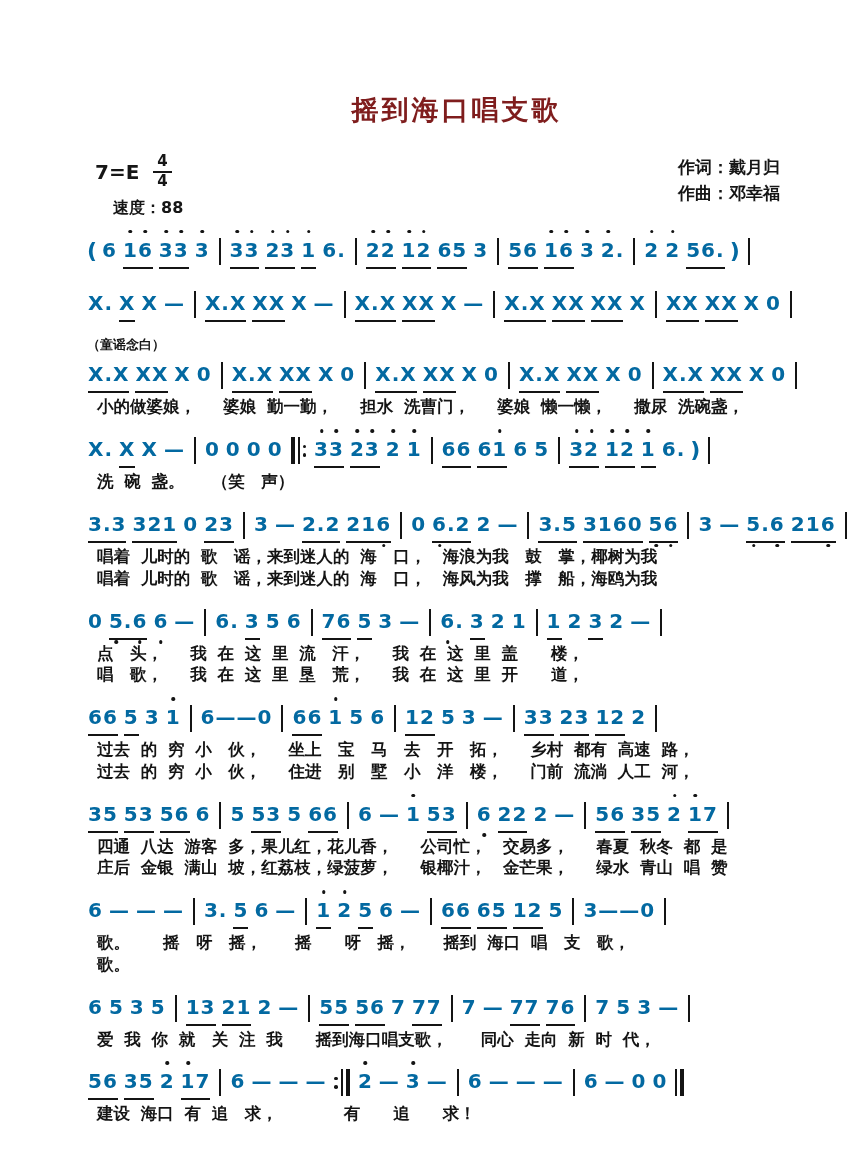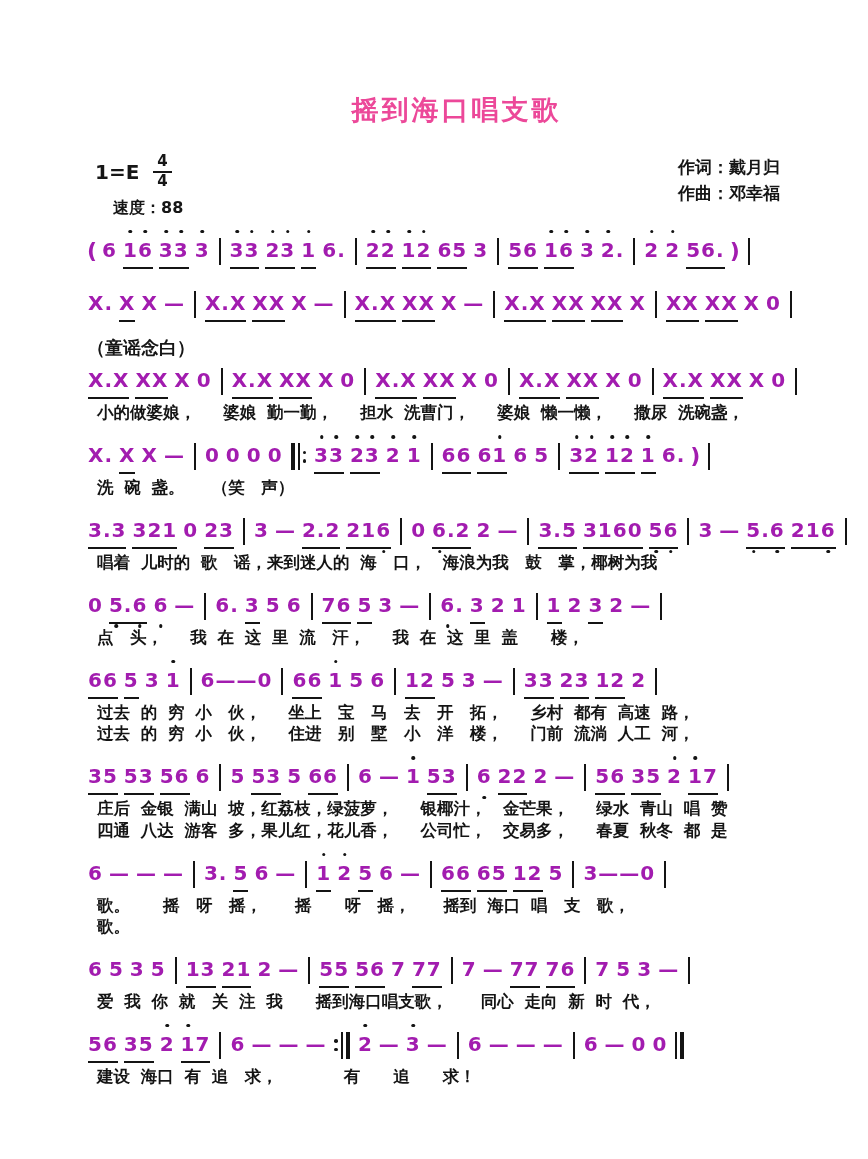--- a/index.html
+++ b/index.html
@@ -3,38 +3,38 @@
 <meta charset="utf-8">
 <style>
   html,body{margin:0;padding:0;background:#ffffff;}
   body{
     width:868px;height:1159px;overflow:hidden;box-sizing:border-box;
     font-family:"DejaVu Sans",sans-serif;color:#161616;
     padding:92px 40px 20px 85px;
   }
   .title{
     text-align:center;font-size:27px;font-weight:bold;letter-spacing:3px;
-    color:#ec4899;margin-bottom:26px;
+    color:#7f1d1d;margin-bottom:26px;
   }
   .header-row{
     display:flex;justify-content:space-between;align-items:flex-start;
     padding:0 48px 0 10px;margin-bottom:4px;
   }
   .key-line{font-size:20px;font-weight:bold;display:flex;align-items:center;gap:14px;}
   .frac{display:inline-flex;flex-direction:column;align-items:center;font-size:15px;line-height:1.05;font-weight:bold;}
   .frac .num{border-bottom:2px solid #161616;padding:0 4px 1px;}
   .frac .den{padding-top:1px;}
   .tempo{font-size:16px;font-weight:bold;margin:8px 0 0 18px;}
   .credits{font-size:17px;font-weight:bold;text-align:right;line-height:1.55;}
   .score{margin-top:8px;}
   .system{margin-bottom:9px;}
-  .sys-label{font-size:18px;font-weight:bold;margin:11px 0 -2px 2px;}
+  .sys-label{font-size:13px;font-weight:bold;margin:11px 0 -2px 2px;}
   .notes{
     font-weight:bold;font-size:20px;line-height:1.55;white-space:nowrap;
-    padding:7px 0 3px 0;color:#a21caf;
+    padding:7px 0 3px 0;color:#0369a1;
   }
   .tok{display:inline-block;margin:0 3px;position:relative;letter-spacing:1px;}
   .tok.u1{border-bottom:2px solid #141414;padding-bottom:1px;}
   .n{display:inline-block;position:relative;}
   .n.hi::before{
     content:"";position:absolute;top:-5px;left:50%;transform:translateX(-50%);
     width:3.5px;height:3.5px;border-radius:50%;background:#141414;
   }
   .n.lo::after{
     content:"";position:absolute;bottom:-7px;left:50%;transform:translateX(-50%);
@@ -53,21 +53,21 @@
   }
 </style>
 </head>
 <body>
 
 <div class="title">摇到海口唱支歌</div>
 
 <div class="header-row">
   <div>
     <div class="key-line">
-      <span>1=E</span>
+      <span>7=E</span>
       <span class="frac">
         <span class="num">4</span>
         <span class="den">4</span>
       </span>
     </div>
     <div class="tempo">速度：88</div>
   </div>
   <div class="credits">
     <div>作词：戴月归</div>
     <div>作曲：邓幸福</div>
@@ -93,34 +93,36 @@
           <span class="rdots">
             <i></i>
             <i></i>
           </span>
         </span><span class="tok u1"><span class="n hi">3</span><span class="n hi">3</span></span><span class="tok u1"><span class="n hi">2</span><span class="n hi">3</span></span><span class="tok"><span class="n hi">2</span></span><span class="tok"><span class="n hi">1</span></span><span class="bar"></span><span class="tok u1"><span class="n">6</span><span class="n">6</span></span><span class="tok u1"><span class="n">6</span><span class="n hi">1</span></span><span class="tok"><span class="n">6</span></span><span class="tok"><span class="n">5</span></span><span class="bar"></span><span class="tok u1"><span class="n hi">3</span><span class="n hi">2</span></span><span class="tok u1"><span class="n hi">1</span><span class="n hi">2</span></span><span class="tok u1"><span class="n hi">1</span></span><span class="tok"><span class="n">6</span><span class="n">.</span></span><span class="paren">)</span><span class="bar"></span></div>
       <div class="lyrics">洗 碗 盏。　 （笑　声）</div>
     </div>
     <div class="system">
       <div class="notes"><span class="tok u1"><span class="n">3</span><span class="n">.</span><span class="n">3</span></span><span class="tok u1"><span class="n">3</span><span class="n">2</span><span class="n">1</span></span><span class="tok"><span class="n">0</span></span><span class="tok u1"><span class="n">2</span><span class="n">3</span></span><span class="bar"></span><span class="tok"><span class="n">3</span></span><span class="tok"><span class="n">—</span></span><span class="tok u1"><span class="n">2</span><span class="n">.</span><span class="n">2</span></span><span class="tok u1"><span class="n">2</span><span class="n">1</span><span class="n lo">6</span></span><span class="bar"></span><span class="tok"><span class="n">0</span></span><span class="tok u1"><span class="n lo">6</span><span class="n">.</span><span class="n">2</span></span><span class="tok"><span class="n">2</span></span><span class="tok"><span class="n">—</span></span><span class="bar"></span><span class="tok u1"><span class="n">3</span><span class="n">.</span><span class="n">5</span></span><span class="tok u1"><span class="n">3</span><span class="n">1</span><span class="n">6</span><span class="n">0</span></span><span class="tok u1"><span class="n lo">5</span><span class="n lo">6</span></span><span class="bar"></span><span class="tok"><span class="n">3</span></span><span class="tok"><span class="n">—</span></span><span class="tok u1"><span class="n lo">5</span><span class="n">.</span><span class="n lo">6</span></span><span class="tok u1"><span class="n">2</span><span class="n">1</span><span class="n lo">6</span></span><span class="bar"></span></div>
       <div class="lyrics">唱着 儿时的 歌　谣，来到迷人的 海　口，　海浪为我　鼓　掌，椰树为我</div>
+      <div class="lyrics">唱着 儿时的 歌　谣，来到迷人的 海　口，　海风为我　撑　船，海鸥为我</div>
     </div>
     <div class="system">
       <div class="notes"><span class="tok"><span class="n">0</span></span><span class="tok u1"><span class="n lo">5</span><span class="n">.</span><span class="n lo">6</span></span><span class="tok"><span class="n lo">6</span></span><span class="tok"><span class="n">—</span></span><span class="bar"></span><span class="tok"><span class="n">6</span><span class="n">.</span></span><span class="tok u1"><span class="n">3</span></span><span class="tok"><span class="n">5</span></span><span class="tok"><span class="n">6</span></span><span class="bar"></span><span class="tok u1"><span class="n">7</span><span class="n">6</span></span><span class="tok u1"><span class="n">5</span></span><span class="tok"><span class="n">3</span></span><span class="tok"><span class="n">—</span></span><span class="bar"></span><span class="tok"><span class="n lo">6</span><span class="n">.</span></span><span class="tok u1"><span class="n">3</span></span><span class="tok"><span class="n">2</span></span><span class="tok"><span class="n">1</span></span><span class="bar"></span><span class="tok u1"><span class="n">1</span></span><span class="tok"><span class="n">2</span></span><span class="tok u1"><span class="n">3</span></span><span class="tok"><span class="n">2</span></span><span class="tok"><span class="n">—</span></span><span class="bar"></span></div>
       <div class="lyrics">点　头，　 我 在 这 里 流　汗，　 我 在 这 里 盖　　楼，</div>
+      <div class="lyrics">唱　歌，　 我 在 这 里 垦　荒，　 我 在 这 里 开　　道，</div>
     </div>
     <div class="system">
       <div class="notes"><span class="tok u1"><span class="n">6</span><span class="n">6</span></span><span class="tok u1"><span class="n">5</span></span><span class="tok"><span class="n">3</span></span><span class="tok"><span class="n hi">1</span></span><span class="bar"></span><span class="tok"><span class="n">6</span><span class="n">—</span><span class="n">—</span><span class="n">0</span></span><span class="bar"></span><span class="tok u1"><span class="n">6</span><span class="n">6</span></span><span class="tok"><span class="n hi">1</span></span><span class="tok"><span class="n">5</span></span><span class="tok"><span class="n">6</span></span><span class="bar"></span><span class="tok u1"><span class="n">1</span><span class="n">2</span></span><span class="tok"><span class="n">5</span></span><span class="tok"><span class="n">3</span></span><span class="tok"><span class="n">—</span></span><span class="bar"></span><span class="tok u1"><span class="n">3</span><span class="n">3</span></span><span class="tok u1"><span class="n">2</span><span class="n">3</span></span><span class="tok u1"><span class="n">1</span><span class="n">2</span></span><span class="tok"><span class="n">2</span></span><span class="bar"></span></div>
       <div class="lyrics">过去 的 穷 小　伙，　 坐上　宝　马　去　开　拓，　 乡村 都有 高速 路，</div>
       <div class="lyrics">过去 的 穷 小　伙，　 住进　别　墅　小　洋　楼，　 门前 流淌 人工 河，</div>
     </div>
     <div class="system">
       <div class="notes"><span class="tok u1"><span class="n">3</span><span class="n">5</span></span><span class="tok u1"><span class="n">5</span><span class="n">3</span></span><span class="tok u1"><span class="n">5</span><span class="n">6</span></span><span class="tok"><span class="n">6</span></span><span class="bar"></span><span class="tok"><span class="n">5</span></span><span class="tok u1"><span class="n">5</span><span class="n">3</span></span><span class="tok"><span class="n">5</span></span><span class="tok u1"><span class="n">6</span><span class="n">6</span></span><span class="bar"></span><span class="tok"><span class="n">6</span></span><span class="tok"><span class="n">—</span></span><span class="tok"><span class="n hi">1</span></span><span class="tok u1"><span class="n">5</span><span class="n">3</span></span><span class="bar"></span><span class="tok"><span class="n lo">6</span></span><span class="tok u1"><span class="n">2</span><span class="n">2</span></span><span class="tok"><span class="n">2</span></span><span class="tok"><span class="n">—</span></span><span class="bar"></span><span class="tok u1"><span class="n">5</span><span class="n">6</span></span><span class="tok u1"><span class="n">3</span><span class="n">5</span></span><span class="tok"><span class="n hi">2</span></span><span class="tok u1"><span class="n hi">1</span><span class="n">7</span></span><span class="bar"></span></div>
+      <div class="lyrics">四通 八达 游客 多，果儿红，花儿香，　 公司忙，　交易多，　 春夏 秋冬 都 是</div>
       <div class="lyrics">庄后 金银 满山 坡，红荔枝，绿菠萝，　 银椰汁，　金芒果，　 绿水 青山 唱 赞</div>
-      <div class="lyrics">四通 八达 游客 多，果儿红，花儿香，　 公司忙，　交易多，　 春夏 秋冬 都 是</div>
     </div>
     <div class="system">
       <div class="notes"><span class="tok"><span class="n">6</span></span><span class="tok"><span class="n">—</span></span><span class="tok"><span class="n">—</span></span><span class="tok"><span class="n">—</span></span><span class="bar"></span><span class="tok"><span class="n">3</span><span class="n">.</span></span><span class="tok u1"><span class="n">5</span></span><span class="tok"><span class="n">6</span></span><span class="tok"><span class="n">—</span></span><span class="bar"></span><span class="tok u1"><span class="n hi">1</span></span><span class="tok"><span class="n hi">2</span></span><span class="tok u1"><span class="n">5</span></span><span class="tok"><span class="n">6</span></span><span class="tok"><span class="n">—</span></span><span class="bar"></span><span class="tok u1"><span class="n">6</span><span class="n">6</span></span><span class="tok u1"><span class="n">6</span><span class="n">5</span></span><span class="tok u1"><span class="n">1</span><span class="n">2</span></span><span class="tok"><span class="n">5</span></span><span class="bar"></span><span class="tok"><span class="n">3</span><span class="n">—</span><span class="n">—</span><span class="n">0</span></span><span class="bar"></span></div>
       <div class="lyrics">歌。　　摇　呀　摇，　　摇　　呀　摇，　　摇到 海口 唱　支　歌，</div>
       <div class="lyrics">歌。</div>
     </div>
     <div class="system">
       <div class="notes"><span class="tok"><span class="n">6</span></span><span class="tok"><span class="n">5</span></span><span class="tok"><span class="n">3</span></span><span class="tok"><span class="n">5</span></span><span class="bar"></span><span class="tok u1"><span class="n">1</span><span class="n">3</span></span><span class="tok u1"><span class="n">2</span><span class="n">1</span></span><span class="tok"><span class="n">2</span></span><span class="tok"><span class="n">—</span></span><span class="bar"></span><span class="tok u1"><span class="n">5</span><span class="n">5</span></span><span class="tok u1"><span class="n">5</span><span class="n">6</span></span><span class="tok"><span class="n">7</span></span><span class="tok u1"><span class="n">7</span><span class="n">7</span></span><span class="bar"></span><span class="tok"><span class="n">7</span></span><span class="tok"><span class="n">—</span></span><span class="tok u1"><span class="n">7</span><span class="n">7</span></span><span class="tok u1"><span class="n">7</span><span class="n">6</span></span><span class="bar"></span><span class="tok"><span class="n">7</span></span><span class="tok"><span class="n">5</span></span><span class="tok"><span class="n">3</span></span><span class="tok"><span class="n">—</span></span><span class="bar"></span></div>
       <div class="lyrics">爱 我 你 就　关 注 我　　摇到海口唱支歌，　　同心 走向 新 时 代，</div>
     </div>

